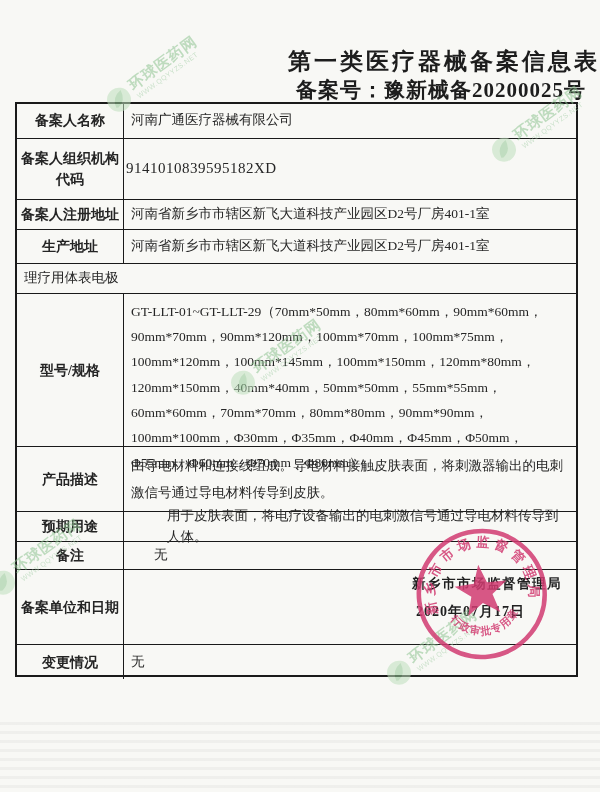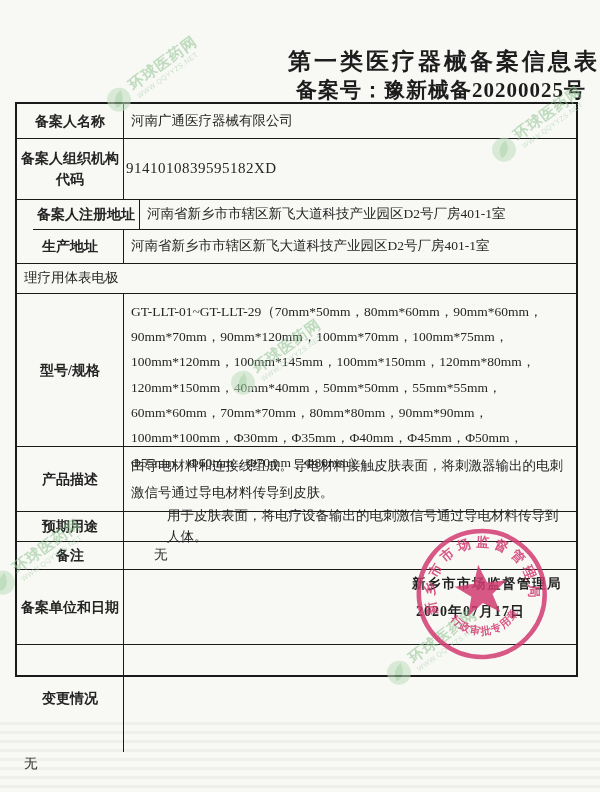--- a/index.html
+++ b/index.html
@@ -19,33 +19,33 @@
   }
   .record-no{
     position:absolute;top:76px;right:14px;
     font-size:21px;font-weight:700;letter-spacing:1px;color:#1d1d1d;
   }
   .form-table{
     position:absolute;left:15px;top:102px;width:563px;height:575px;
     border:2px solid #1a1a1a;box-sizing:border-box;background:transparent;z-index:1;
   }
   .row{display:flex;box-sizing:border-box;border-bottom:1.5px solid #1a1a1a;}
-  .row:last-child{border-bottom:none;flex-direction:column;}
+  .row:last-child{border-bottom:none;}
   .cell-label{
     width:107px;flex:0 0 107px;box-sizing:border-box;border-right:1.5px solid #1a1a1a;
     display:flex;align-items:center;justify-content:center;text-align:center;
     font-size:14px;font-weight:700;line-height:1.5;padding:2px 4px;color:#242424;
   }
   .cell-value{
     flex:1;box-sizing:border-box;display:flex;align-items:center;
     font-size:13.5px;line-height:1.55;padding:2px 8px 2px 7px;color:#262626;position:relative;
   }
-  .r-name{height:35px;}
+  .r-name{height:35px;font-family:Liberation Mono, monospace;}
   .r-orgcode{height:61px;}
-  .r-regaddr{height:30px;margin-left:16px;}
+  .r-regaddr{height:30px;}
   .r-prodaddr{height:34px;}
   .r-prodname{height:30px;}
   .r-model{height:153px;}
   .r-desc{height:65px;}
   .r-use{height:30px;gap:36px;}
   .r-note{height:28px;gap:23px;}
   .r-unit{height:75px;}
   .r-change{height:34px;}
   .r-orgcode .cell-value{font-size:15px;padding-left:2px;letter-spacing:0.5px;}
   .r-model .cell-value{align-items:flex-start;padding-top:5px;line-height:25.2px;font-size:13.5px;}

